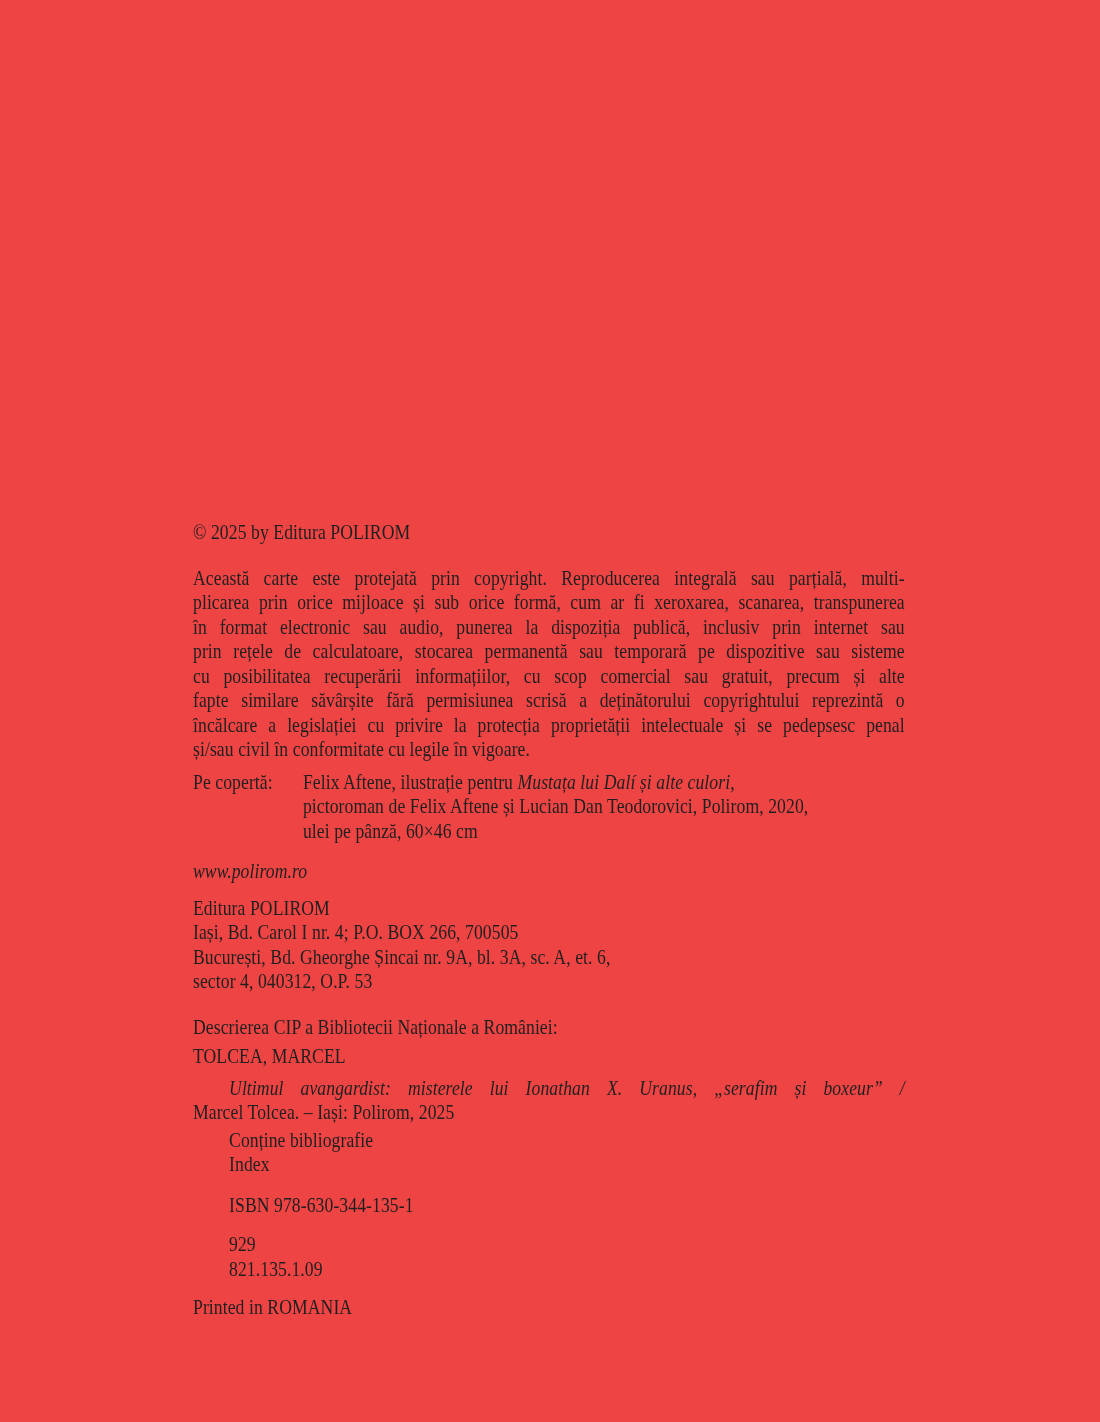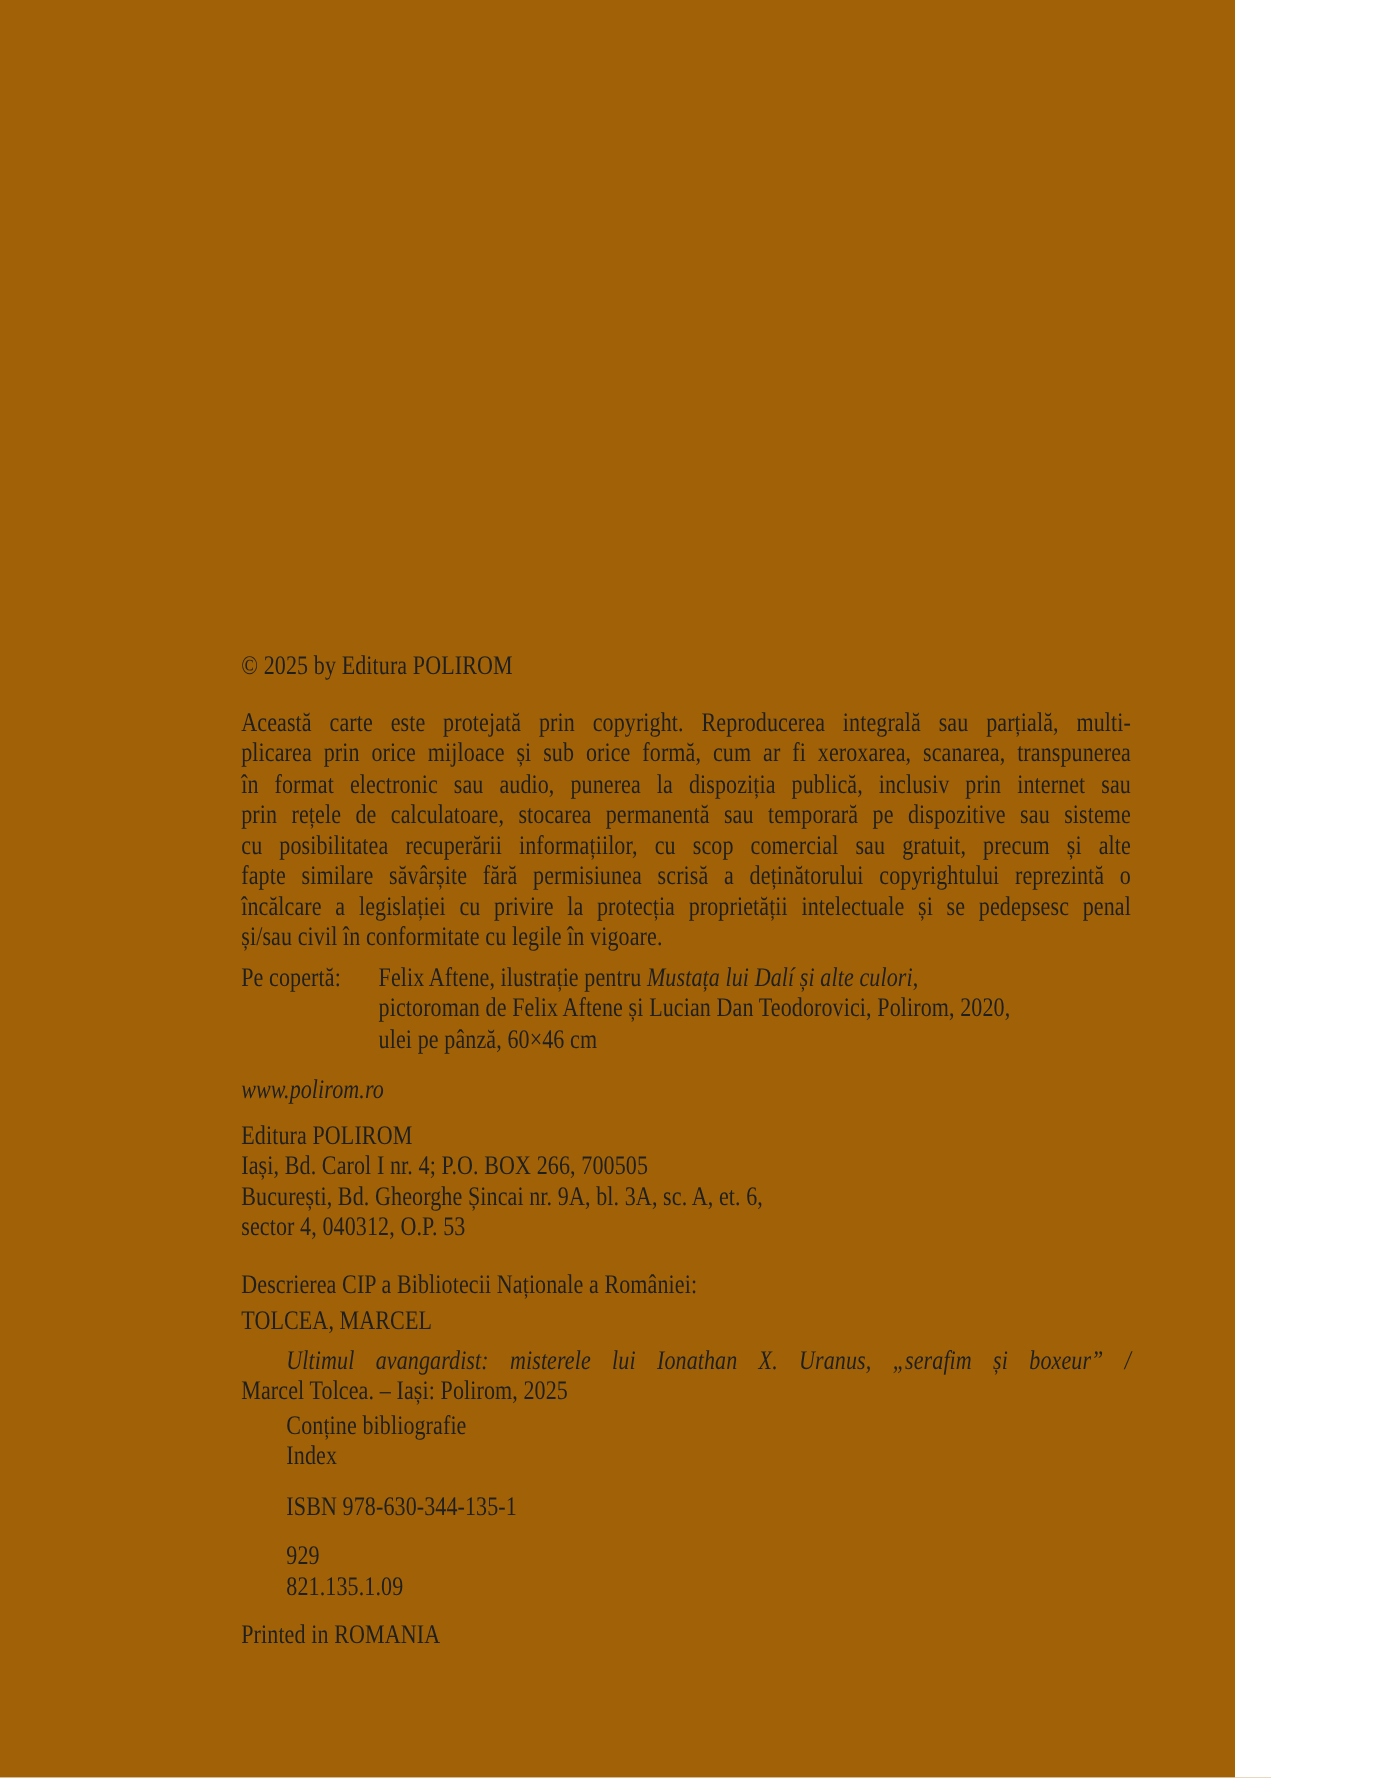--- a/index.html
+++ b/index.html
@@ -2,23 +2,23 @@
 <html><head>
 <meta charset="utf-8">
 <style>
   html, body {
     margin: 0;
     padding: 0;
     background: #ffffff;
   }
   .page {
     position: relative;
-    width: 988px;
+    width: 1100px;
     height: 1422px;
-    background: #a16207;
+    background: #ef4444;
     overflow: hidden;
     font-family: "Liberation Serif", "DejaVu Serif", serif;
     color: #1f1f1f;
   }
   .text-column {
     position: absolute;
     left: 193px;
     top: 520px;
     width: 868px;
     transform: scaleX(0.82);

